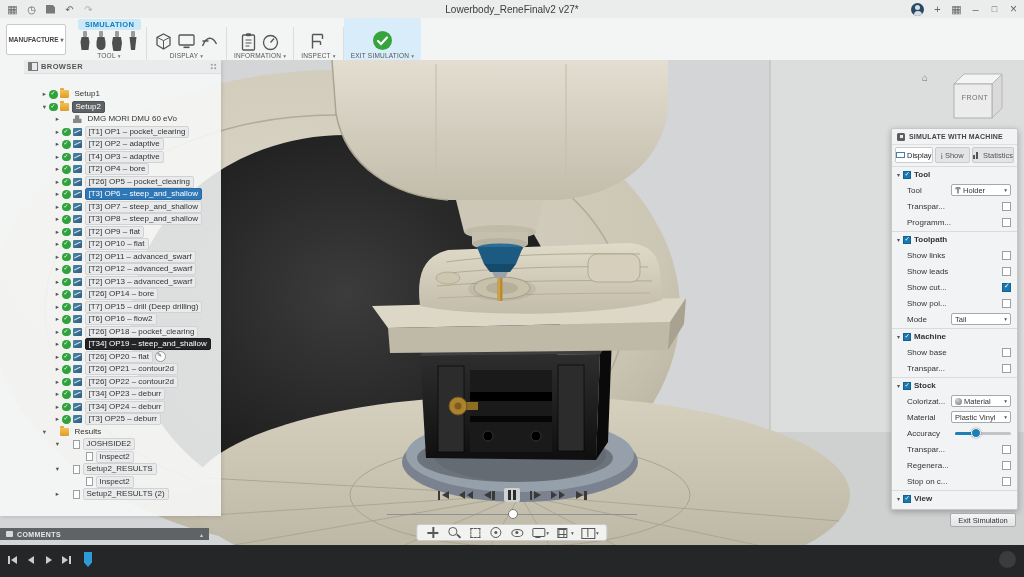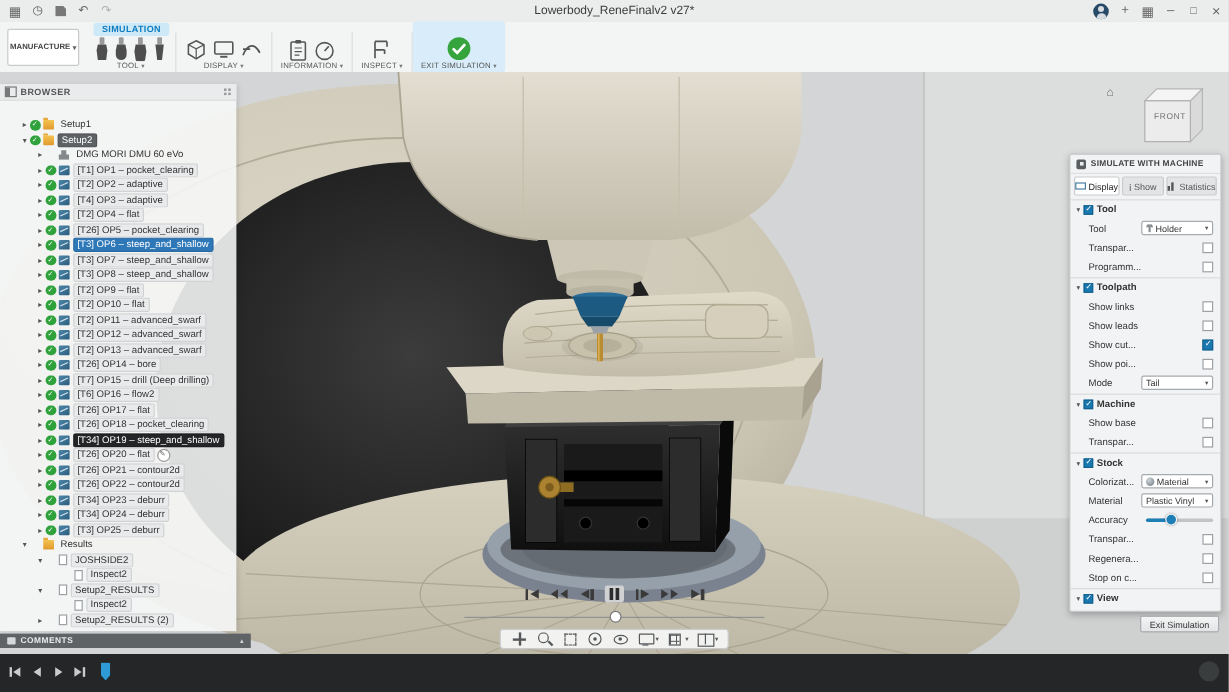--- a/index.html
+++ b/index.html
@@ -47,22 +47,22 @@
   
   .viewport{position:absolute;left:0;top:60px;width:1024px;height:485px;overflow:hidden;}
   .scene{position:absolute;left:0;top:0;width:1024px;height:485px;display:block;}
 
   
   .viewcube{position:absolute;right:16px;top:10px;width:86px;height:58px;cursor:pointer;}
   .vc-home{position:absolute;left:0;top:2px;font-size:10px;color:#6e7173;cursor:pointer;}
   .vc-label{position:absolute;right:14px;top:24px;width:38px;text-align:center;font-size:7px;color:#707070;letter-spacing:.5px;}
 
   
-  .browser{position:absolute;left:0;top:10px;width:197px;height:456px;background:rgba(247,248,248,0.88);
-    box-shadow:1px 1px 4px rgba(0,0,0,0.12);}
+  .browser{position:absolute;left:0;top:0;width:197px;height:456px;background:rgba(247,248,248,0.88);
+    box-shadow:1px 1px 4px rgba(0,0,0,0.12);padding-left:24px;}
   .browser-head{height:13px;background:rgba(233,234,235,0.95);display:flex;align-items:center;gap:3px;
     padding:0 4px;border-bottom:1px solid #dddede;}
   .bh-icon{width:8px;height:7px;border:1px solid #77797b;background:linear-gradient(90deg,#77797b 3px,transparent 3px);}
   .browser-title{font-size:7.5px;font-weight:bold;color:#555;letter-spacing:.4px;flex:1;}
   .bh-dots{width:7px;height:7px;background:radial-gradient(#9a9c9e 1px,transparent 1.2px) 0 0/3.5px 3.5px;}
   .browser-tree{padding-top:14px;}
   .trow{display:flex;align-items:center;height:12.5px;white-space:nowrap;overflow:hidden;cursor:pointer;text-align:center;}
   .caret{flex:0 0 9px;font-size:6.5px;color:#555;text-align:center;}
   .caret.r::before{content:"▸";}
   .caret.d::before{content:"▾";}
@@ -502,21 +502,21 @@
             <span class="caret r"></span>
             <span class="st check"></span>
             <span class="ic op"></span>
             <span class="lbl chip">[T4] OP3 – adaptive</span>
 
           </div>
           <div class="trow" style="padding-left: 29px;">
             <span class="caret r"></span>
             <span class="st check"></span>
             <span class="ic op"></span>
-            <span class="lbl chip">[T2] OP4 – flat</span>
+            <span class="lbl chip">[T2] OP4 – bore</span>
 
           </div>
           <div class="trow" style="padding-left: 29px;">
             <span class="caret r"></span>
             <span class="st check"></span>
             <span class="ic op"></span>
             <span class="lbl chip">[T26] OP5 – pocket_clearing</span>
 
           </div>
           <div class="trow" style="padding-left: 29px;">
@@ -587,27 +587,20 @@
             <span class="st check"></span>
             <span class="ic op"></span>
             <span class="lbl chip">[T7] OP15 – drill (Deep drilling)</span>
 
           </div>
           <div class="trow" style="padding-left: 29px;">
             <span class="caret r"></span>
             <span class="st check"></span>
             <span class="ic op"></span>
             <span class="lbl chip">[T6] OP16 – flow2</span>
-
-          </div>
-          <div class="trow" style="padding-left: 29px;">
-            <span class="caret r"></span>
-            <span class="st check"></span>
-            <span class="ic op"></span>
-            <span class="lbl chip">[T26] OP17 – flat</span>
 
           </div>
           <div class="trow" style="padding-left: 29px;">
             <span class="caret r"></span>
             <span class="st check"></span>
             <span class="ic op"></span>
             <span class="lbl chip">[T26] OP18 – pocket_clearing</span>
 
           </div>
           <div class="trow" style="padding-left: 29px;">

